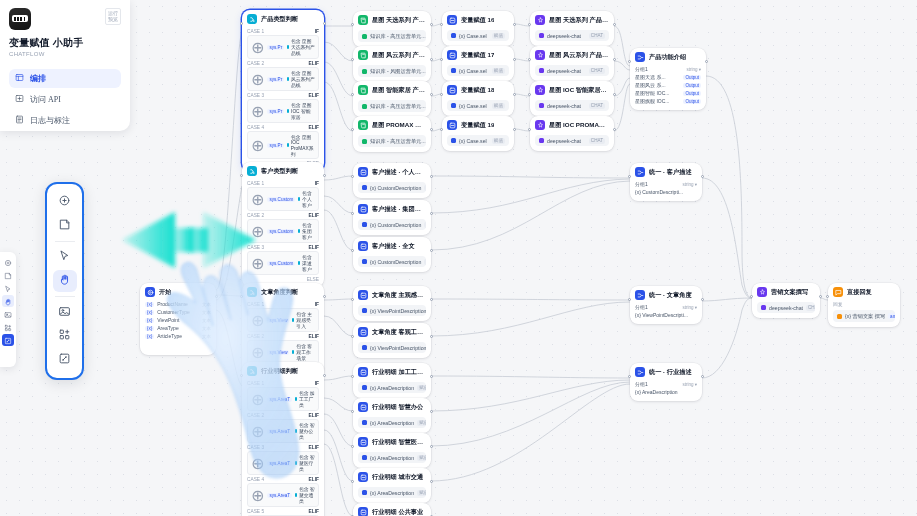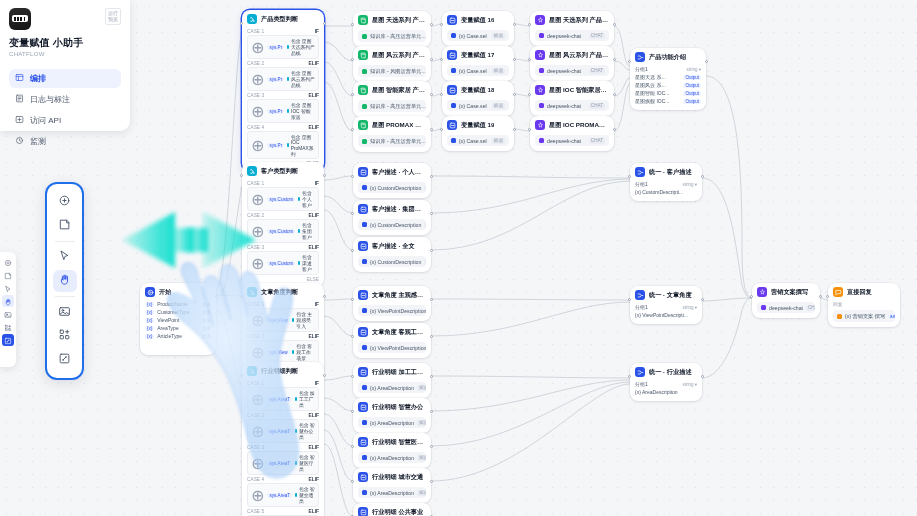--- a/index.html
+++ b/index.html
@@ -42,21 +42,21 @@
   .avatar::after {
     content: ""; position: absolute; left: 5px; top: 8.5px; width: 12px; height: 4px;
     background: repeating-linear-gradient(90deg,#141414 0 1.6px,#ffffff 1.6px 3.2px);
   }
   .kbd-hint {
     font-size: 5px; color: #98a2b3; line-height: 1.25; text-align: right;
     border: 0.5px solid #e4e7ec; border-radius: 2px; padding: 1px 2px;
   }
   .sb-title { margin-top: 6px; font-size: 10px; font-weight: 700; color: #101828; letter-spacing: .2px; }
   .sb-sub { margin-top: 1px; font-size: 6px; color: #98a2b3; letter-spacing: .3px; }
-  .sb-nav { margin-top: 12px; }
+  .sb-nav { margin-top: 12px; font-family: Liberation Serif, serif; }
   .sb-item {
     display: flex; align-items: center; gap: 6px;
     height: 19px; padding: 0 6px; border-radius: 6px;
     font-size: 8px; color: #475467; cursor: pointer; margin-bottom: 2px;
   }
   .sb-item.active { background: #eef2ff; color: #2b52e8; font-weight: 600; }
   .sb-item svg { flex: none; }
 
   
   #toolbar {
@@ -957,38 +957,31 @@
   <div class="sb-nav" id="sb-nav">
       <div class="sb-item active">
         <span><svg width="9" height="9" viewBox="0 0 24 24" fill="none" stroke="currentColor" stroke-width="1.7" stroke-linecap="round" stroke-linejoin="round">
             <rect x="3" y="4" width="18" height="16" rx="2"></rect>
             <path d="M3 9h18M9 9v11"></path>
           </svg></span>
         <span>编排</span>
       </div>
       <div class="sb-item">
         <span><svg width="9" height="9" viewBox="0 0 24 24" fill="none" stroke="currentColor" stroke-width="1.7" stroke-linecap="round" stroke-linejoin="round">
+            <rect x="3" y="4" width="18" height="16" rx="2"></rect>
+            <path d="M8 12h8M12 8v8"></path>
+          </svg></span>
+        <span>访问 API</span>
+      </div>
+      <div class="sb-item">
+        <span><svg width="9" height="9" viewBox="0 0 24 24" fill="none" stroke="currentColor" stroke-width="1.7" stroke-linecap="round" stroke-linejoin="round">
             <rect x="4" y="3" width="16" height="18" rx="2"></rect>
             <path d="M8 8h8M8 12h8M8 16h5"></path>
           </svg></span>
         <span>日志与标注</span>
-      </div>
-      <div class="sb-item">
-        <span><svg width="9" height="9" viewBox="0 0 24 24" fill="none" stroke="currentColor" stroke-width="1.7" stroke-linecap="round" stroke-linejoin="round">
-            <rect x="3" y="4" width="18" height="16" rx="2"></rect>
-            <path d="M8 12h8M12 8v8"></path>
-          </svg></span>
-        <span>访问 API</span>
-      </div>
-      <div class="sb-item">
-        <span><svg width="9" height="9" viewBox="0 0 24 24" fill="none" stroke="currentColor" stroke-width="1.7" stroke-linecap="round" stroke-linejoin="round">
-            <circle cx="12" cy="12" r="8"></circle>
-            <path d="M12 8v4l3 2"></path>
-          </svg></span>
-        <span>监测</span>
       </div>
     </div>
 </div>
 
 <div id="toolbar">
     <div class="tb-btn">
       <span><svg width="13" height="13" viewBox="0 0 24 24" fill="none" stroke="currentColor" stroke-width="1.7" stroke-linecap="round" stroke-linejoin="round">
           <circle cx="12" cy="12" r="8"></circle>
           <path d="M12 9v6M9 12h6"></path>
         </svg></span>

